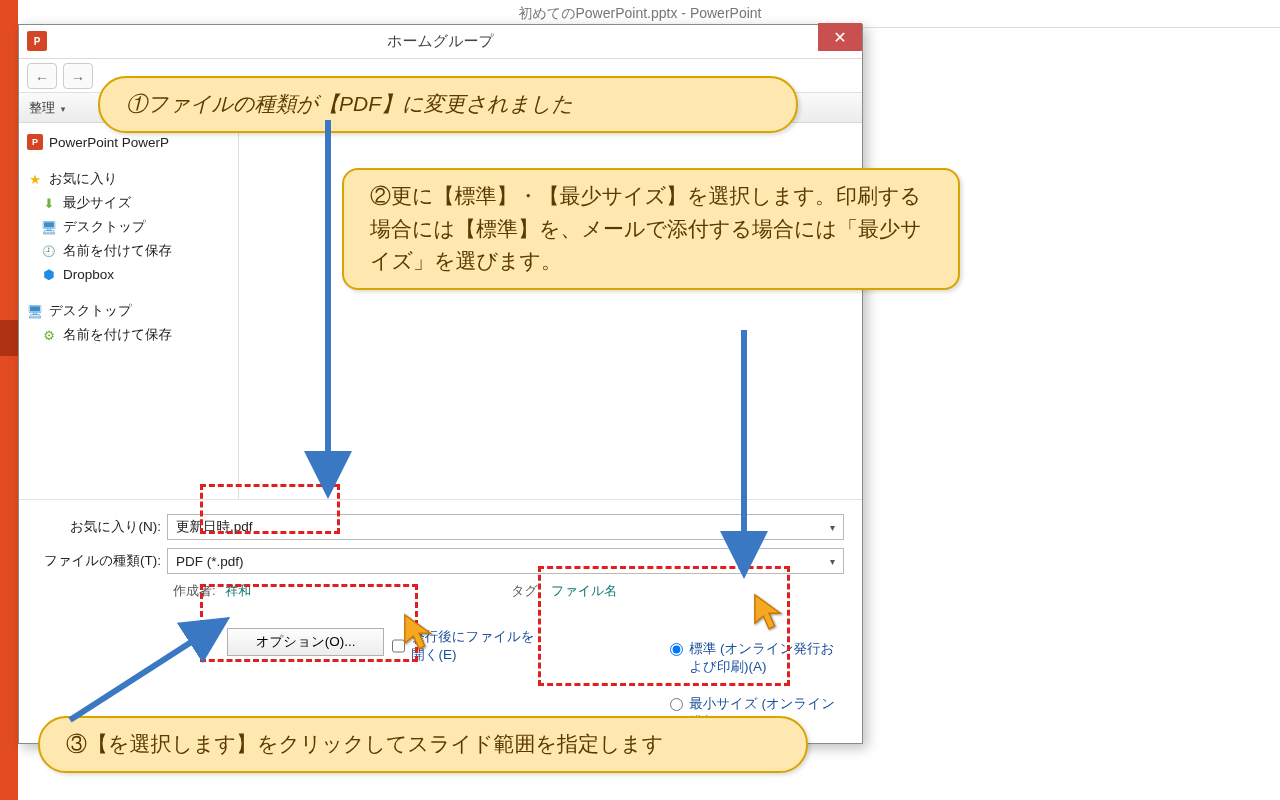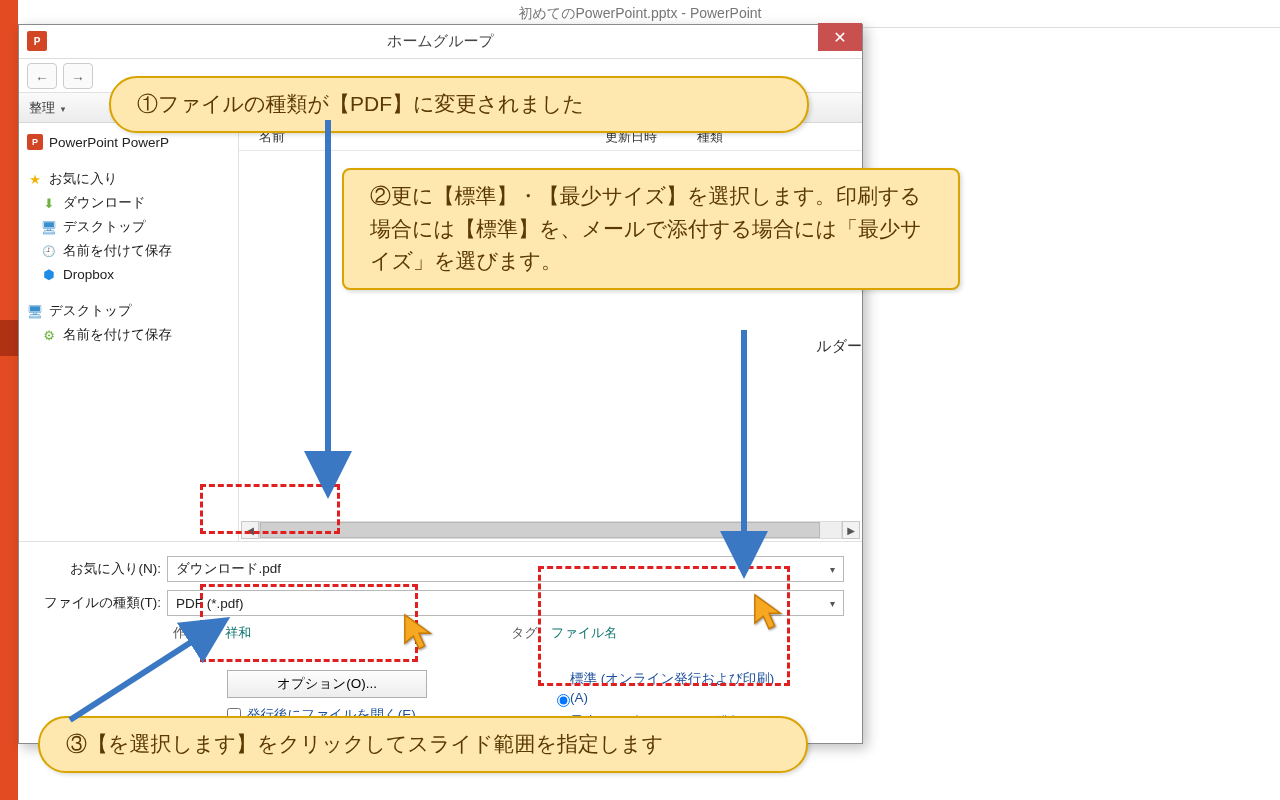--- a/index.html
+++ b/index.html
@@ -110,41 +110,41 @@
   display:flex; align-items:center; justify-content:space-between;
   padding: 0 8px; font-size: 13.5px; color:#222;
 }
 .combo .caret { font-size: 10px; color:#555; }
 
 .meta-row { display:flex; padding-left: 136px; gap: 260px; font-size:13px; margin-top:6px;}
 .meta-row .lbl { color:#555; margin-right: 6px;}
 .meta-row .link { color:#0f766e; }
 
 .lower-row { display:flex; padding-left: 190px; margin-top: 28px; gap: 130px; align-items:flex-start;}
-.opt-col { display:flex; flex-direction:column; gap:8px; }
+.opt-col { display:flex; flex-direction:row; gap:8px; }
 .opt-btn {
   width: 200px; height: 28px; border:1px solid #b0b0b0; background:linear-gradient(#fdfdfd,#ededed);
   font-size: 13.5px; display:flex; align-items:center; justify-content:center;
 }
 .chk-line { display:flex; align-items:center; gap:6px; font-size:13.5px; color:#1b4f9c;}
 .chk-line input { width:14px; height:14px; }
 
 .radio-col { display:flex; flex-direction:column; gap:6px; font-size:13.5px; color:#1b4f9c; width: 220px;}
-.radio-line { display:flex; gap:0; align-items:flex-end; line-height:1.35;}
+.radio-line { display:flex; gap:6px; align-items:flex-start; line-height:1.35;margin-top:12px;}
 .radio-line input { margin-top:3px; }
 
 .dashed-red { border: 3px dashed #e02020; position:absolute; pointer-events:none; }
 
 
 .callout {
   position:absolute; background:#ffe8b0; border:2px solid #d9a400;
   border-radius: 28px; padding: 10px 26px; font-size: 21px; color:#5a3a00;
   line-height: 1.55; box-shadow: 2px 2px 4px rgba(0,0,0,0.15);
 }
-.callout.big { border-radius: 8px; }
+.callout.big { border-radius: 16px; }
 
 
 .arrow-svg { position:absolute; overflow:visible; }
 
 .cursor-img {
   position:absolute; width:34px; height:40px;
 }
 .cursor-img svg { filter: drop-shadow(1px 1px 1px rgba(0,0,0,0.4)); }
 </style>
 </head>
@@ -180,21 +180,21 @@
         <span class="ico ico-pp">P</span>
         <span>PowerPoint PowerP</span>
       </div>
       <div style="height:14px"></div>
       <div class="tree-item tree-head">
         <span class="ico ico-star">★</span>
         <span>お気に入り</span>
       </div>
       <div class="tree-item">
         <span class="ico ico-dl">⬇</span>
-        <span>ダウンロード</span>
+        <span>最少サイズ</span>
       </div>
       <div class="tree-item">
         <span class="ico ico-desk">🖥</span>
         <span>デスクトップ</span>
       </div>
       <div class="tree-item">
         <span class="ico ico-recent">🕘</span>
         <span>名前を付けて保存</span>
       </div>
       <div class="tree-item">
@@ -205,44 +205,27 @@
       <div class="tree-item tree-head">
         <span class="ico ico-desk">🖥</span>
         <span>デスクトップ</span>
       </div>
       <div class="tree-item">
         <span class="ico ico-home">⚙</span>
         <span>名前を付けて保存</span>
       </div>
     </div>
 
-    <div class="main-pane">
-      <div class="cols-head">
-        <span>名前</span>
-        <span style="margin-left:120px">更新日時</span>
-        <span style="margin-left:-160px">種類</span>
-      </div>
-      <div class="file-area">
-        <span class="folder-text">ルダー</span>
-        <div class="hscroll">
-          <div class="arrow">◀</div>
-          <div class="track">
-              <div class="thumb"></div>
-            </div>
-          <div class="arrow">▶</div>
-        </div>
-      </div>
-    </div>
   </div>
 
   <div class="form-area">
     <div class="form-line">
       <label>お気に入り(N):</label>
       <div class="combo">
-        <span>ダウンロード.pdf</span>
+        <span>更新日時.pdf</span>
         <span class="caret">▾</span>
       </div>
     </div>
     <div class="form-line">
       <label>ファイルの種類(T):</label>
       <div class="combo">
         <span>PDF (*.pdf)</span>
         <span class="caret">▾</span>
       </div>
     </div>
@@ -277,21 +260,21 @@
         </label>
       </div>
     </div>
   </div>
 </div>
 
 <div class="dashed-red" style="left:200px; top:484px; width:140px; height:50px;"></div>
 <div class="dashed-red" style="left:200px; top:584px; width:218px; height:78px;"></div>
 <div class="dashed-red" style="left:538px; top:566px; width:252px; height:120px;"></div>
 
-<div class="callout" style="left:109px; top:76px; width:700px;">①ファイルの種類が【PDF】に変更されました</div>
+<div class="callout" style="left:98px; top:76px; width:700px;font-style:italic;">①ファイルの種類が【PDF】に変更されました</div>
 
 <div class="callout big" style="left:342px; top:168px; width:618px;">②更に【標準】・【最少サイズ】を選択します。印刷する場合には【標準】を、メールで添付する場合には「最少サイズ」を選びます。</div>
 
 <div class="callout" style="left:38px; top:716px; width:770px;">③【を選択します】をクリックしてスライド範囲を指定します</div>
 
 <svg class="arrow-svg" style="left:316px; top:120px;" width="30" height="370">
   <defs>
       <marker id="ah1" markerWidth="8" markerHeight="8" refX="4" refY="4" orient="auto">
     <path d="M0,0 L8,4 L0,8 Z" fill="#3b78c4"></path>
       </marker>

